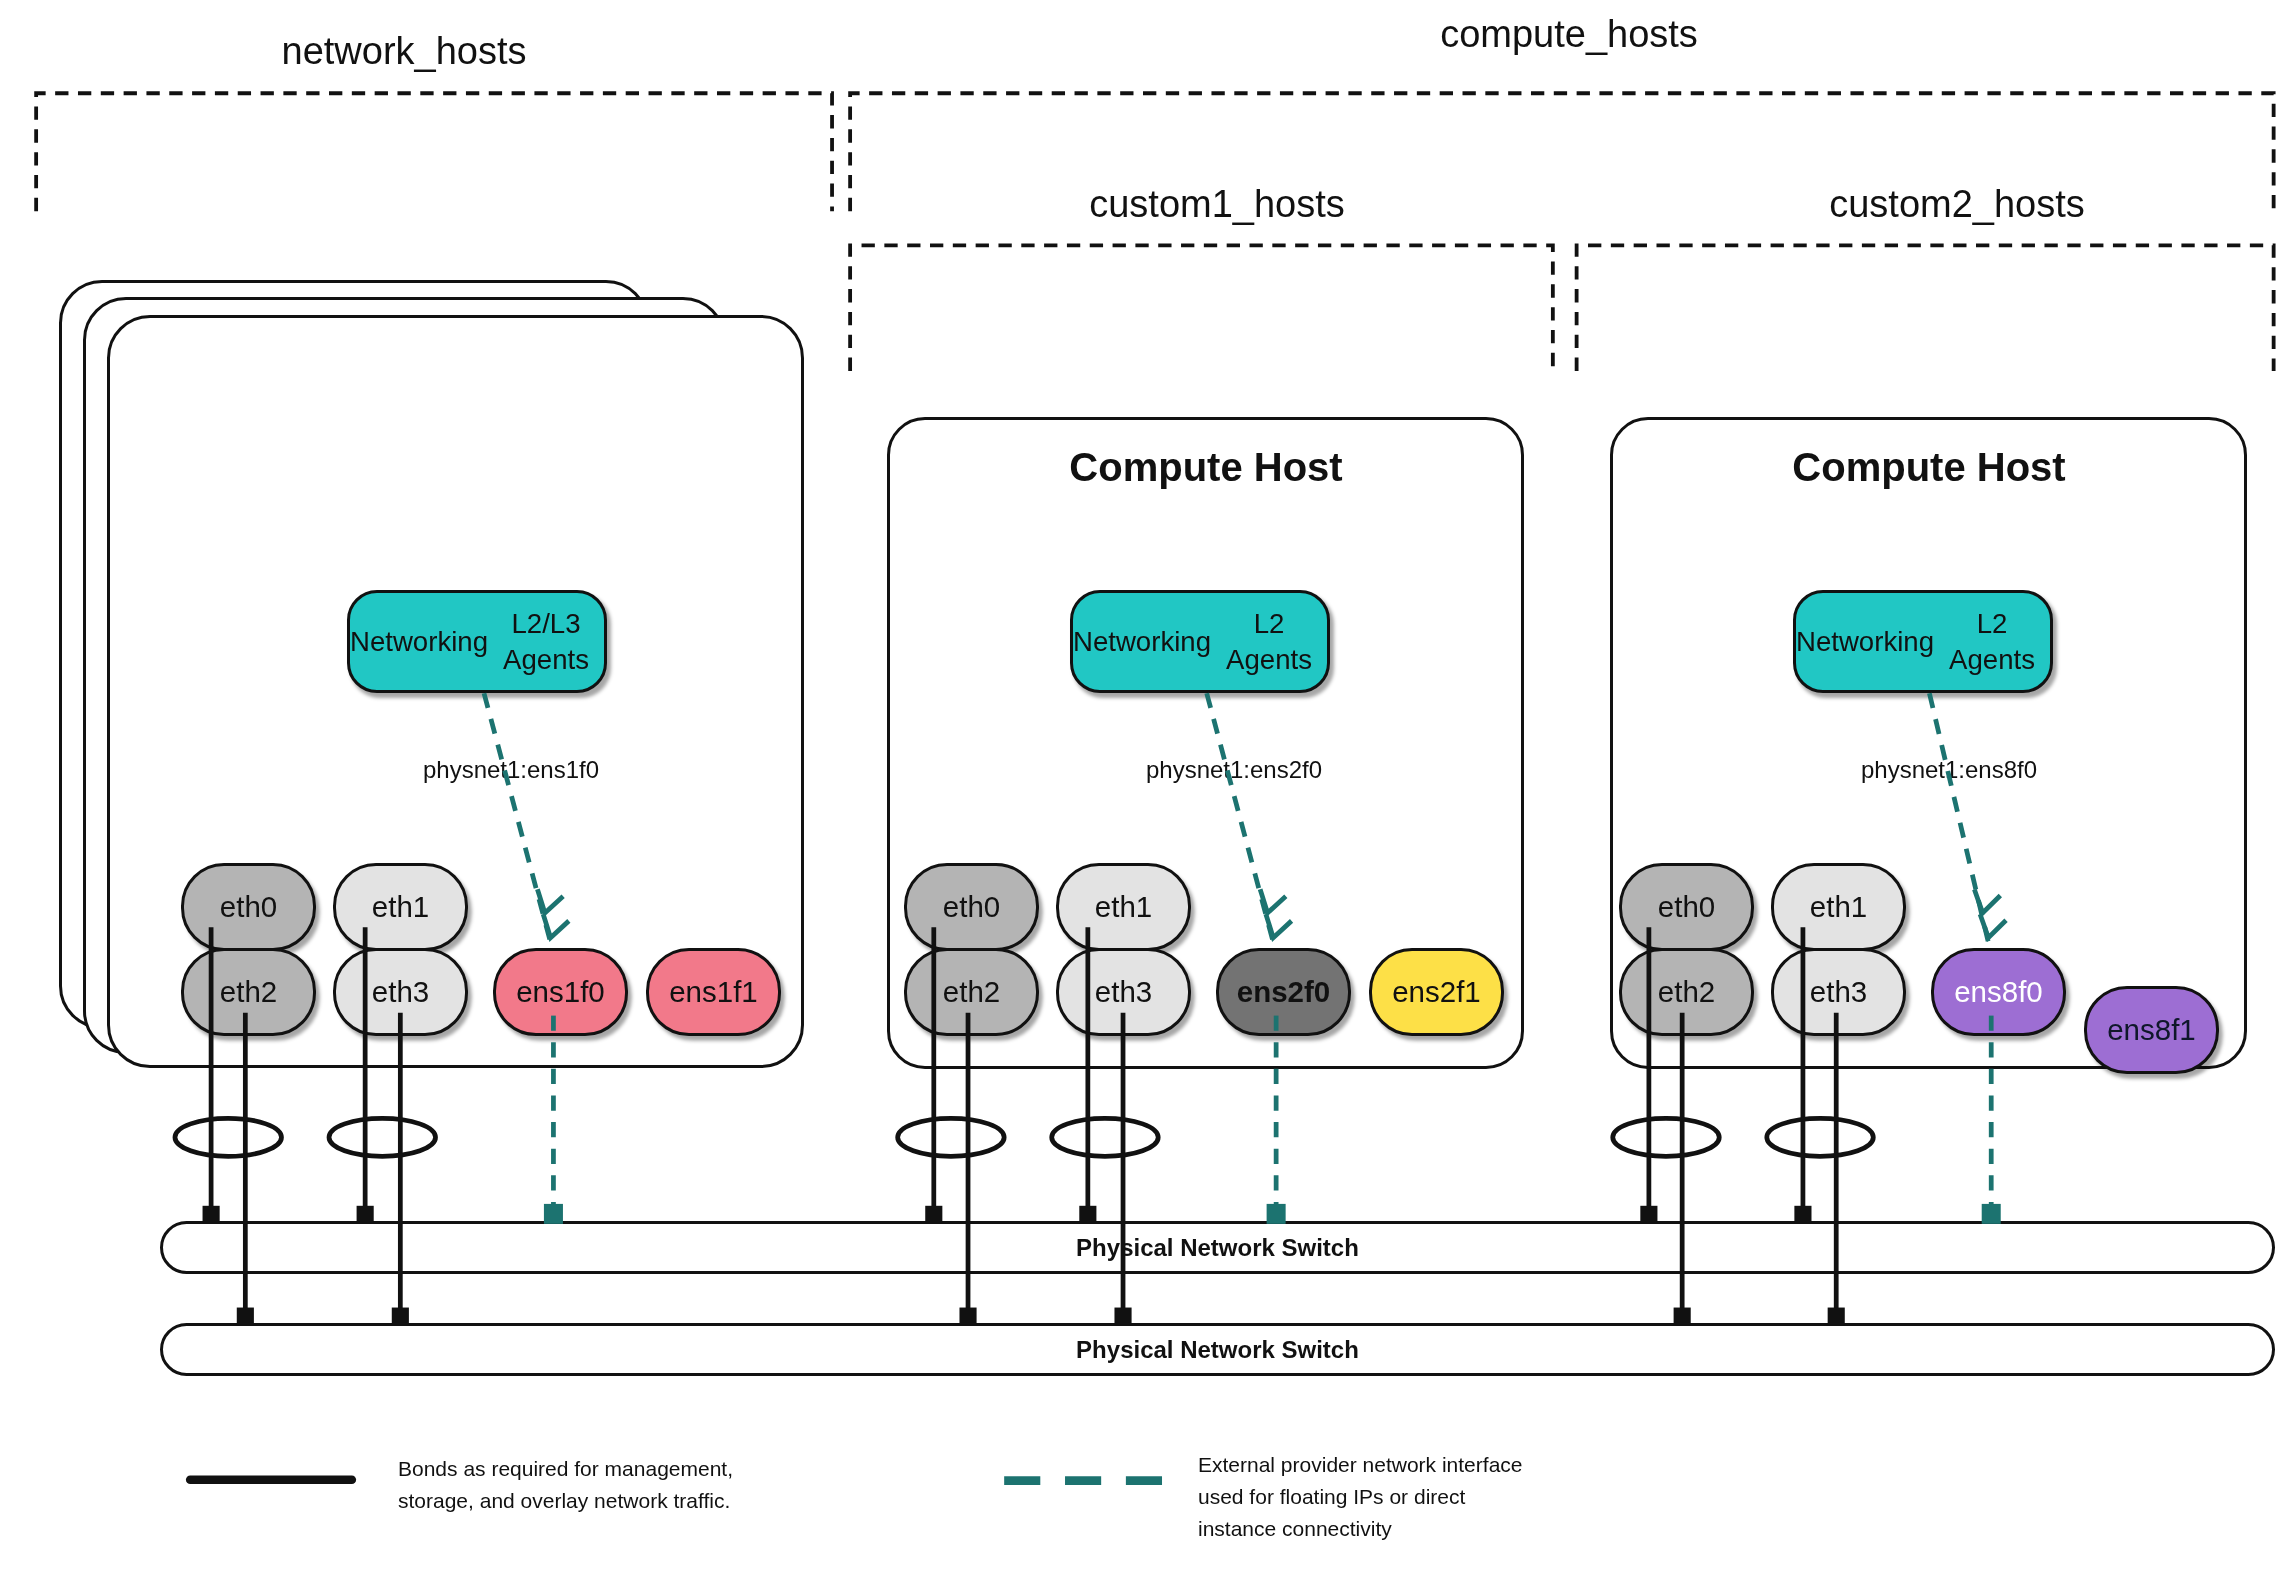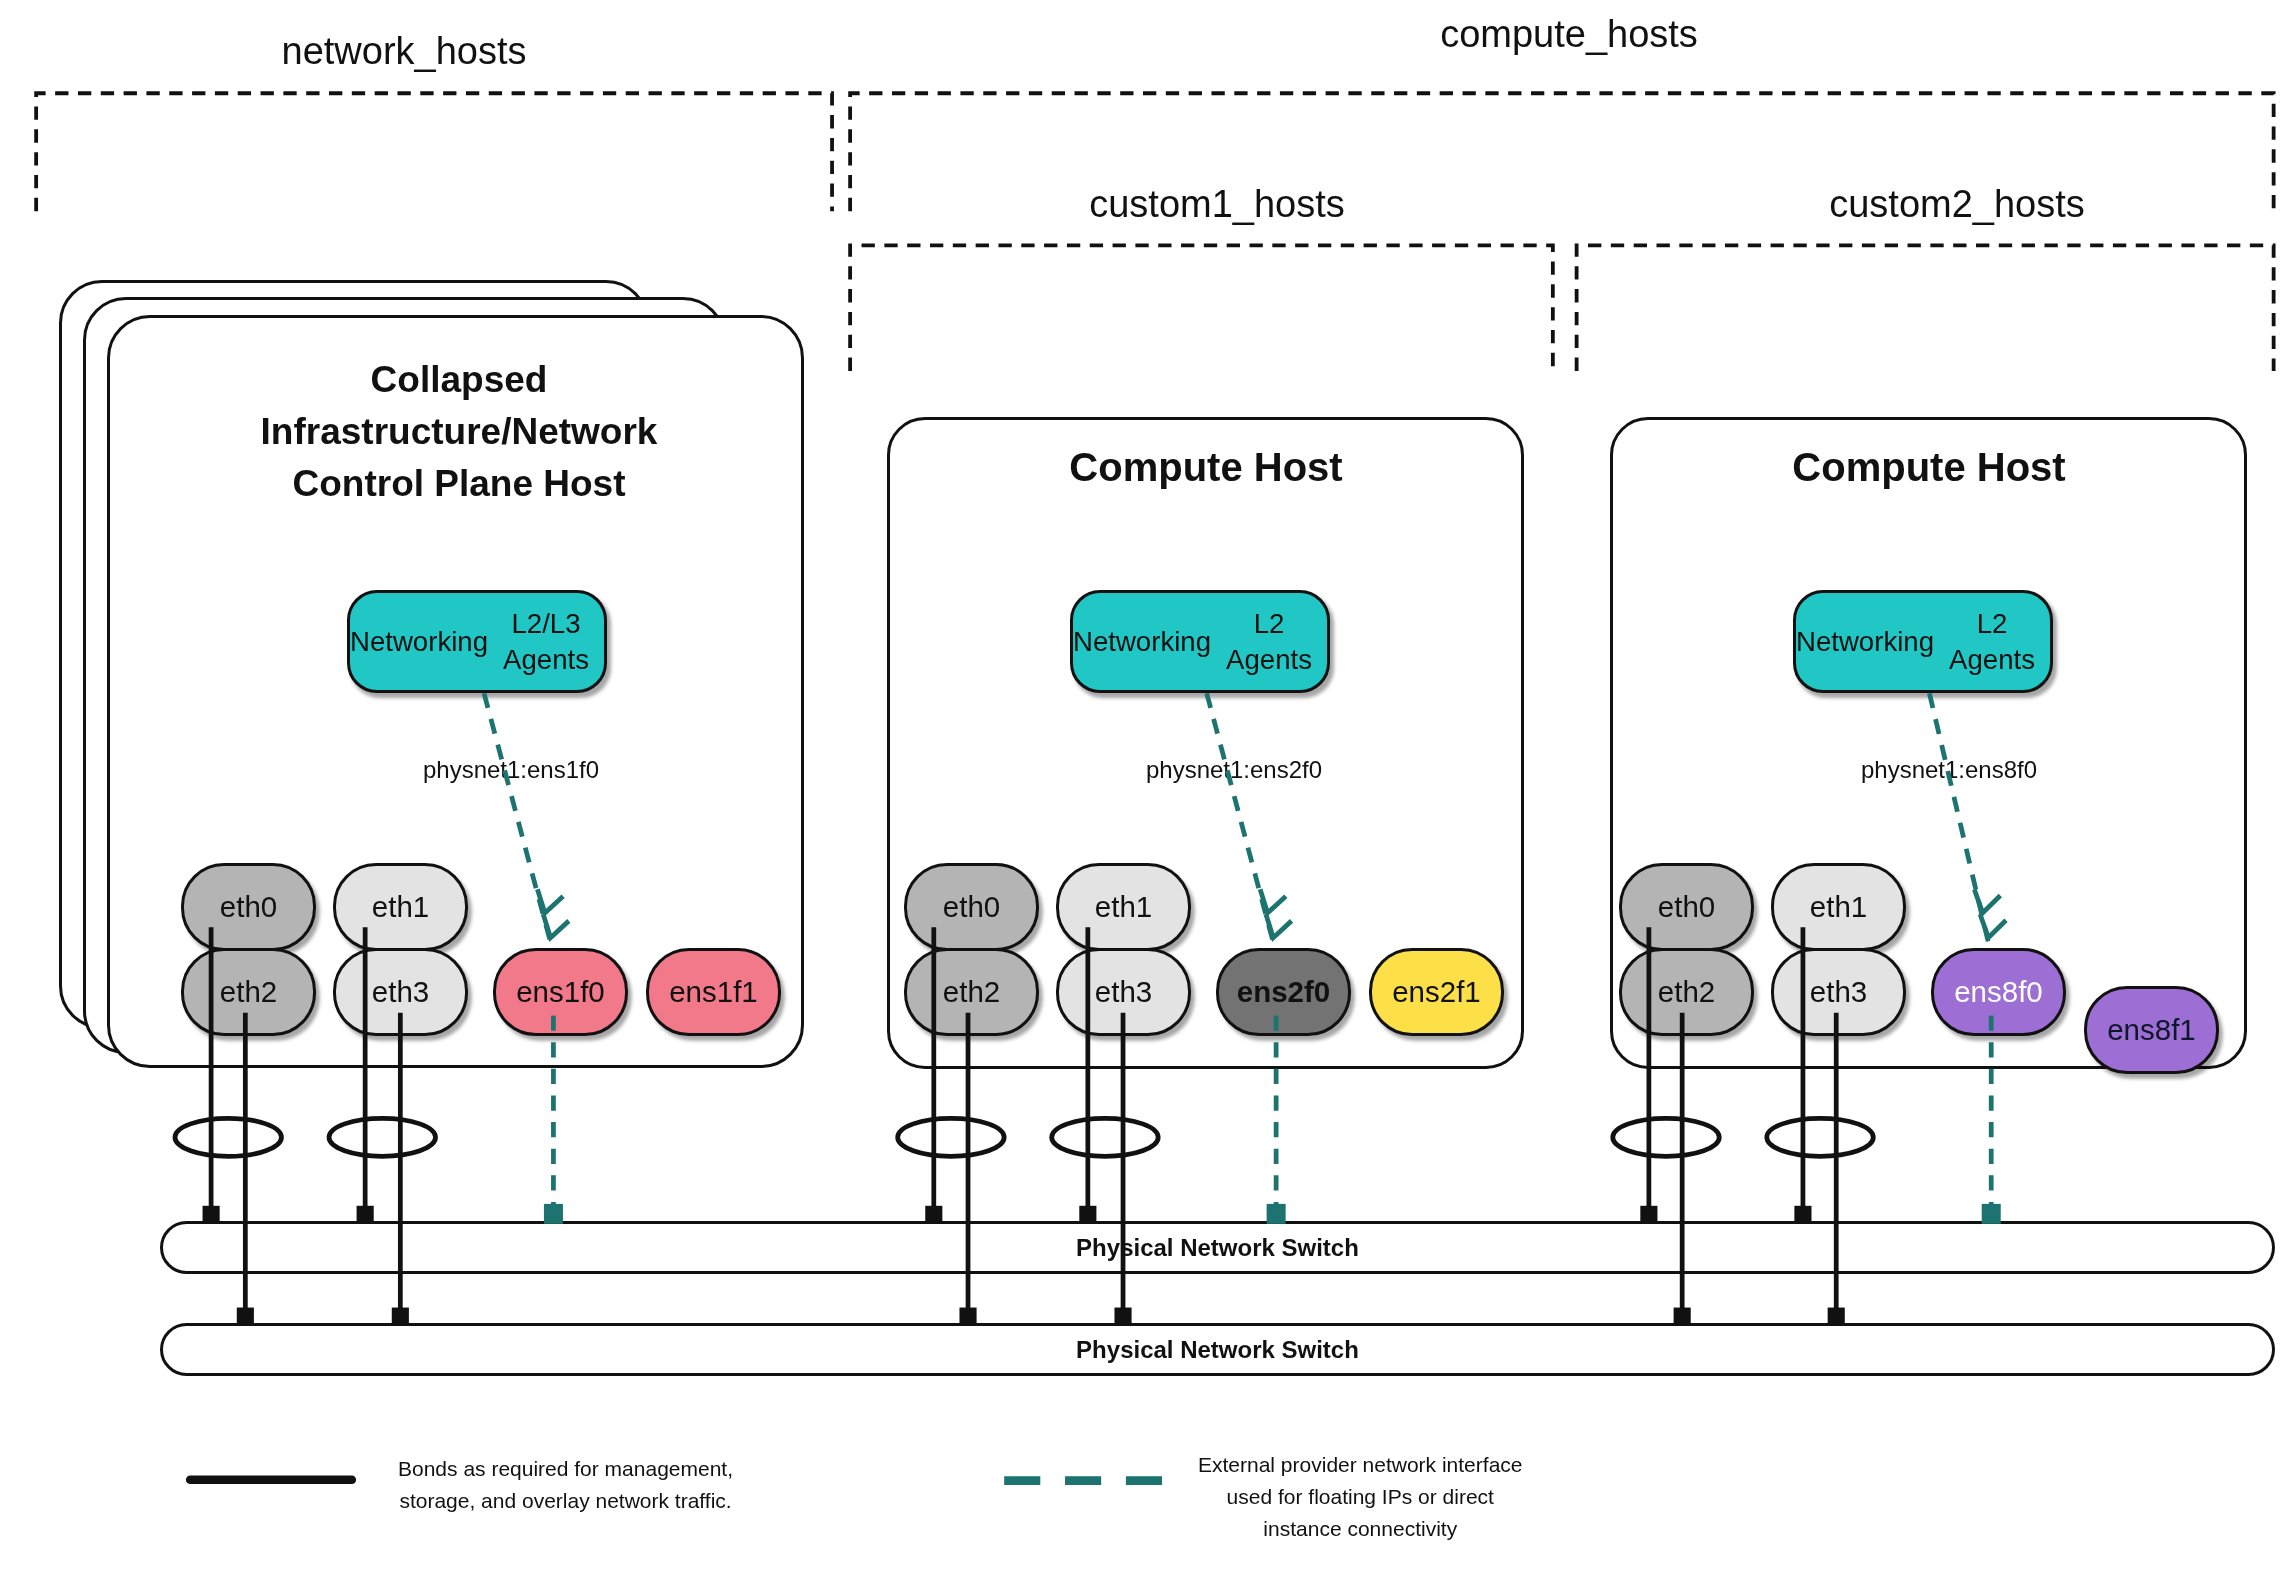--- a/index.html
+++ b/index.html
@@ -14,41 +14,36 @@
          display:flex;flex-direction:row;align-items:center;justify-content:center;
          font-size:27.6px;line-height:36px;box-sizing:border-box;text-align:center;
          box-shadow:3.8px 4.8px 3.8px rgba(0,0,0,0.35);}
   .phys{position:absolute;transform:translateX(-50%);font-size:24px;white-space:nowrap;}
   .pill{position:absolute;width:135px;height:88px;border:3.8px solid #111;border-radius:43px;
         display:flex;align-items:center;justify-content:center;font-size:29.5px;background:#fff;
         box-sizing:border-box;box-shadow:3.8px 4.8px 3.8px rgba(0,0,0,0.35);}
   .switchbar{position:absolute;left:160px;width:2115px;height:53px;border:3.8px solid #111;
         border-radius:28.5px;background:#fff;display:flex;align-items:center;justify-content:center;
         font-weight:bold;font-size:24px;box-sizing:border-box;}
-  .leg{position:absolute;font-size:21px;line-height:32px;text-align:center;}
+  .leg{position:absolute;font-size:21px;line-height:32px;}
   svg.overlay{position:absolute;left:0;top:0;pointer-events:none;}
 </style>
 </head>
 <body>
 
 <div id="canvas">
 
   <div class="glabel" style="left:404px;top:30px;">network_hosts</div>
   <div class="glabel" style="left:1569px;top:13.3px;">compute_hosts</div>
   <div class="glabel" style="left:1217px;top:183px;">custom1_hosts</div>
   <div class="glabel" style="left:1957px;top:183px;">custom2_hosts</div>
 
   <div class="host" style="left:59px;top:280px;width:590px;height:749px;"></div>
   <div class="host" style="left:83px;top:297px;width:643px;height:757px;"></div>
   <div class="host" style="left:107px;top:315px;width:697px;height:753px;"></div>
-  <div class="title title-3l" style="left:459px;top:354px;">
-    <div>Collapsed</div>
-    <div>Infrastructure/Network</div>
-    <div>Control Plane Host</div>
-  </div>
   <div class="agent" style="left:347px;top:590px;background:#21C7C4;">
     <span>Networking</span>
     <span>L2/L3 Agents</span>
   </div>
   <div class="phys" style="left:511px;top:756px;">physnet1:ens1f0</div>
   <div class="pill" style="left:181px;top:863px;background:#B4B4B4;">eth0</div>
   <div class="pill" style="left:333px;top:863px;background:#E3E3E3;">eth1</div>
   <div class="pill" style="left:181px;top:948px;background:#B4B4B4;">eth2</div>
   <div class="pill" style="left:333px;top:948px;background:#E3E3E3;">eth3</div>
   <div class="pill" style="left:493px;top:948px;background:#F2798A;">ens1f0</div>

